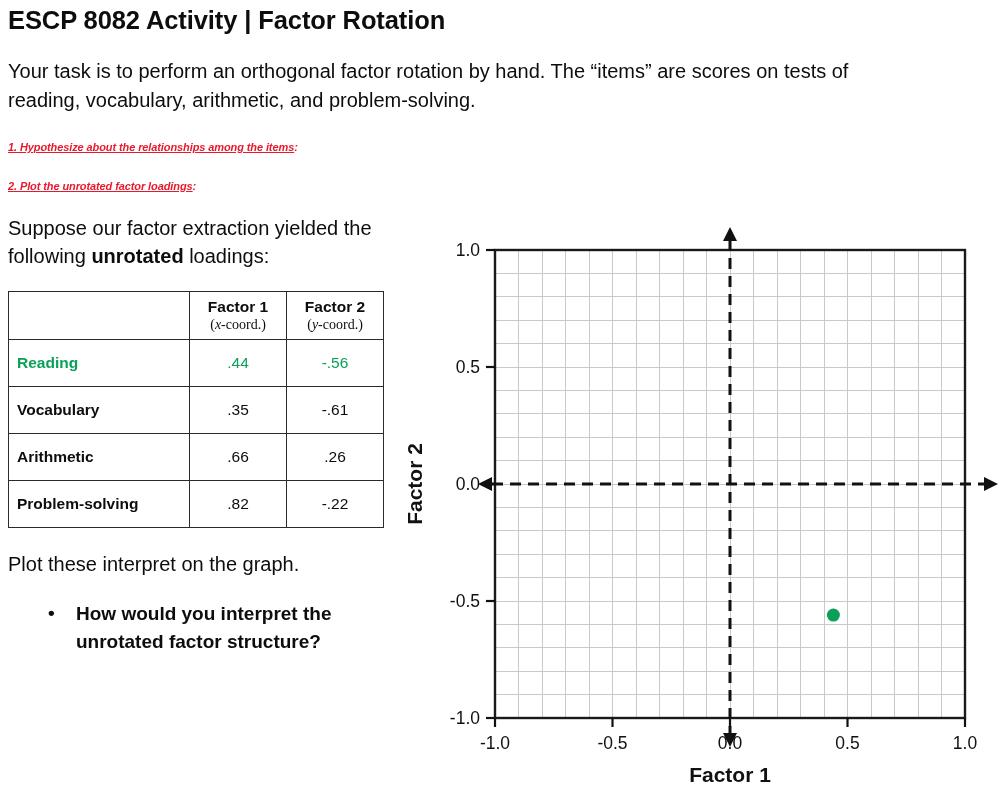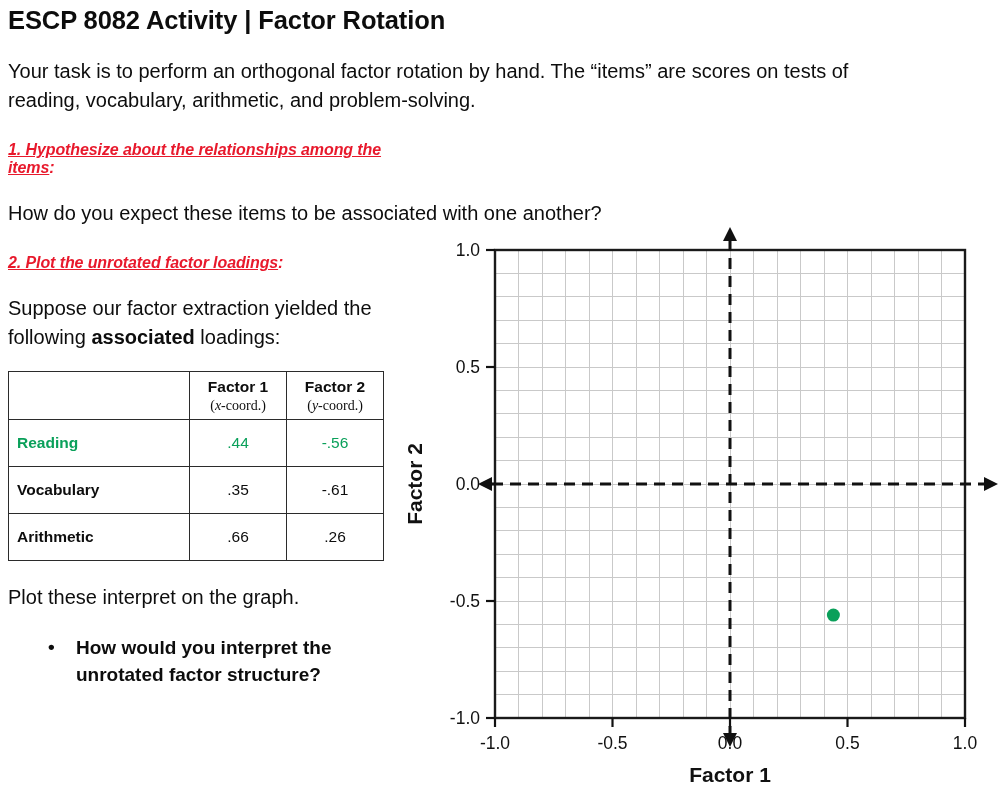--- a/index.html
+++ b/index.html
@@ -39,21 +39,21 @@
     font-size: 20px;
     line-height: 1.42;
     margin: 22px 0 0 0;
   }
   .para.wide { width: 880px; }
 
   .redhead {
     color: #e8192c;
     font-weight: bold;
     font-style: italic;
-    font-size: 16px;
+    font-size: 11px;
     margin: 27px 0 0 0;
     letter-spacing: -0.1px;
   }
   .redhead .u { text-decoration: underline; }
 
   .bold { font-weight: bold; }
   .ital { font-style: italic; }
 
   
   #loadings-table {
@@ -117,25 +117,24 @@
 <div id="page">
 
   <div id="doc">
 
     <h1 id="title"><span>ESCP 8082 Activity | </span><span class="strong">Factor Rotation</span></h1>
 
     <p class="para wide">Your task is to perform an orthogonal factor rotation by hand. The “items” are scores on tests of reading, vocabulary, arithmetic, and problem-solving.</p>
 
     <p class="redhead"><span class="u">1. Hypothesize about the relationships among the items</span><span>:</span></p>
 
-    <p class="para wide">How do you expect these items to be associated with one another?</p>
 
     <p class="redhead"><span class="u">2. Plot the unrotated factor loadings</span><span>:</span></p>
 
-    <p class="para"><span>Suppose our factor extraction yielded the following </span><span class="bold">associated</span><span> loadings:</span></p>
+    <p class="para"><span>Suppose our factor extraction yielded the following </span><span class="bold">unrotated</span><span> loadings:</span></p>
 
     <table id="loadings-table">
       <thead>
         <tr>
           <td class="col-item"></td>
           <td class="col-val">
             <span class="hd-top">Factor 1</span>
             <span class="hd-sub">(<span class="ital">x</span>-coord.)</span>
           </td>
           <td class="col-val">
@@ -152,20 +151,25 @@
         </tr>
         <tr>
           <td class="col-item">Vocabulary</td>
           <td class="col-val">.35</td>
           <td class="col-val">-.61</td>
         </tr>
         <tr>
           <td class="col-item">Arithmetic</td>
           <td class="col-val">.66</td>
           <td class="col-val">.26</td>
+        </tr>
+        <tr>
+          <td class="col-item">Problem-solving</td>
+          <td class="col-val">.82</td>
+          <td class="col-val">-.22</td>
         </tr>
       </tbody>
     </table>
 
     <p class="para">Plot these interpret on the graph.</p>
 
     <div id="bullet-wrap">
       <div id="bullet-item">How would you interpret the unrotated factor structure?</div>
     </div>
 

